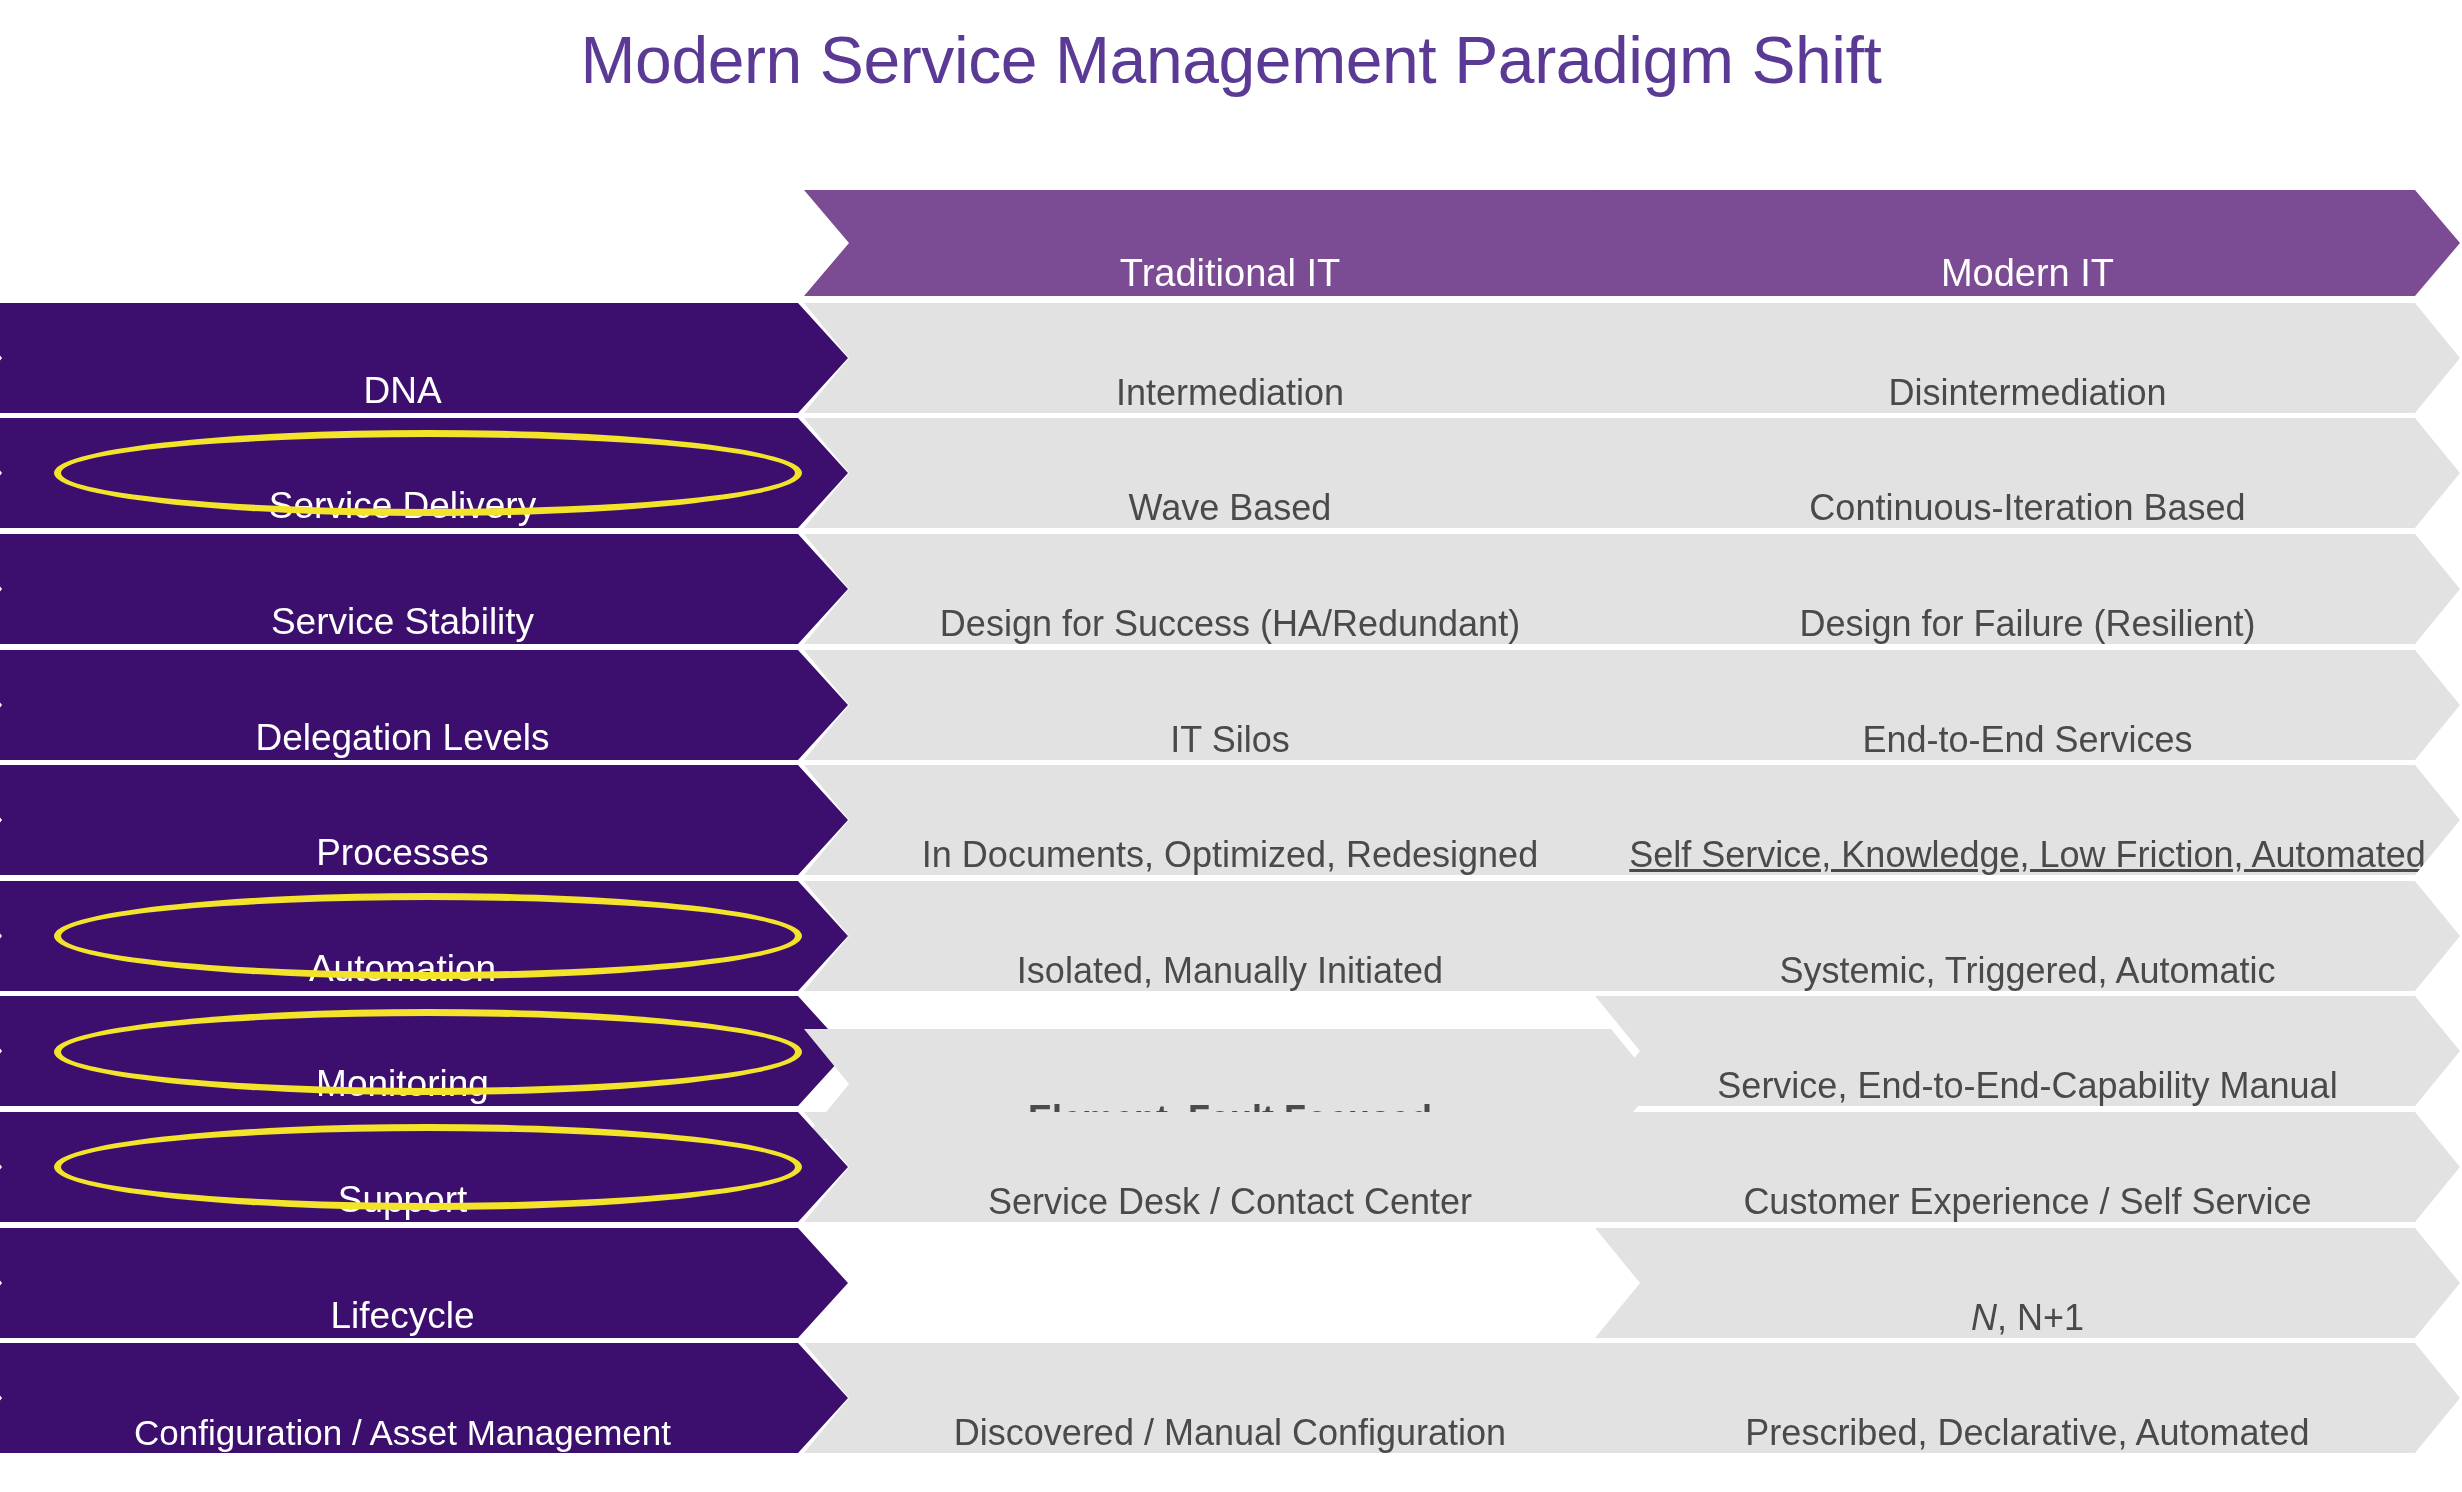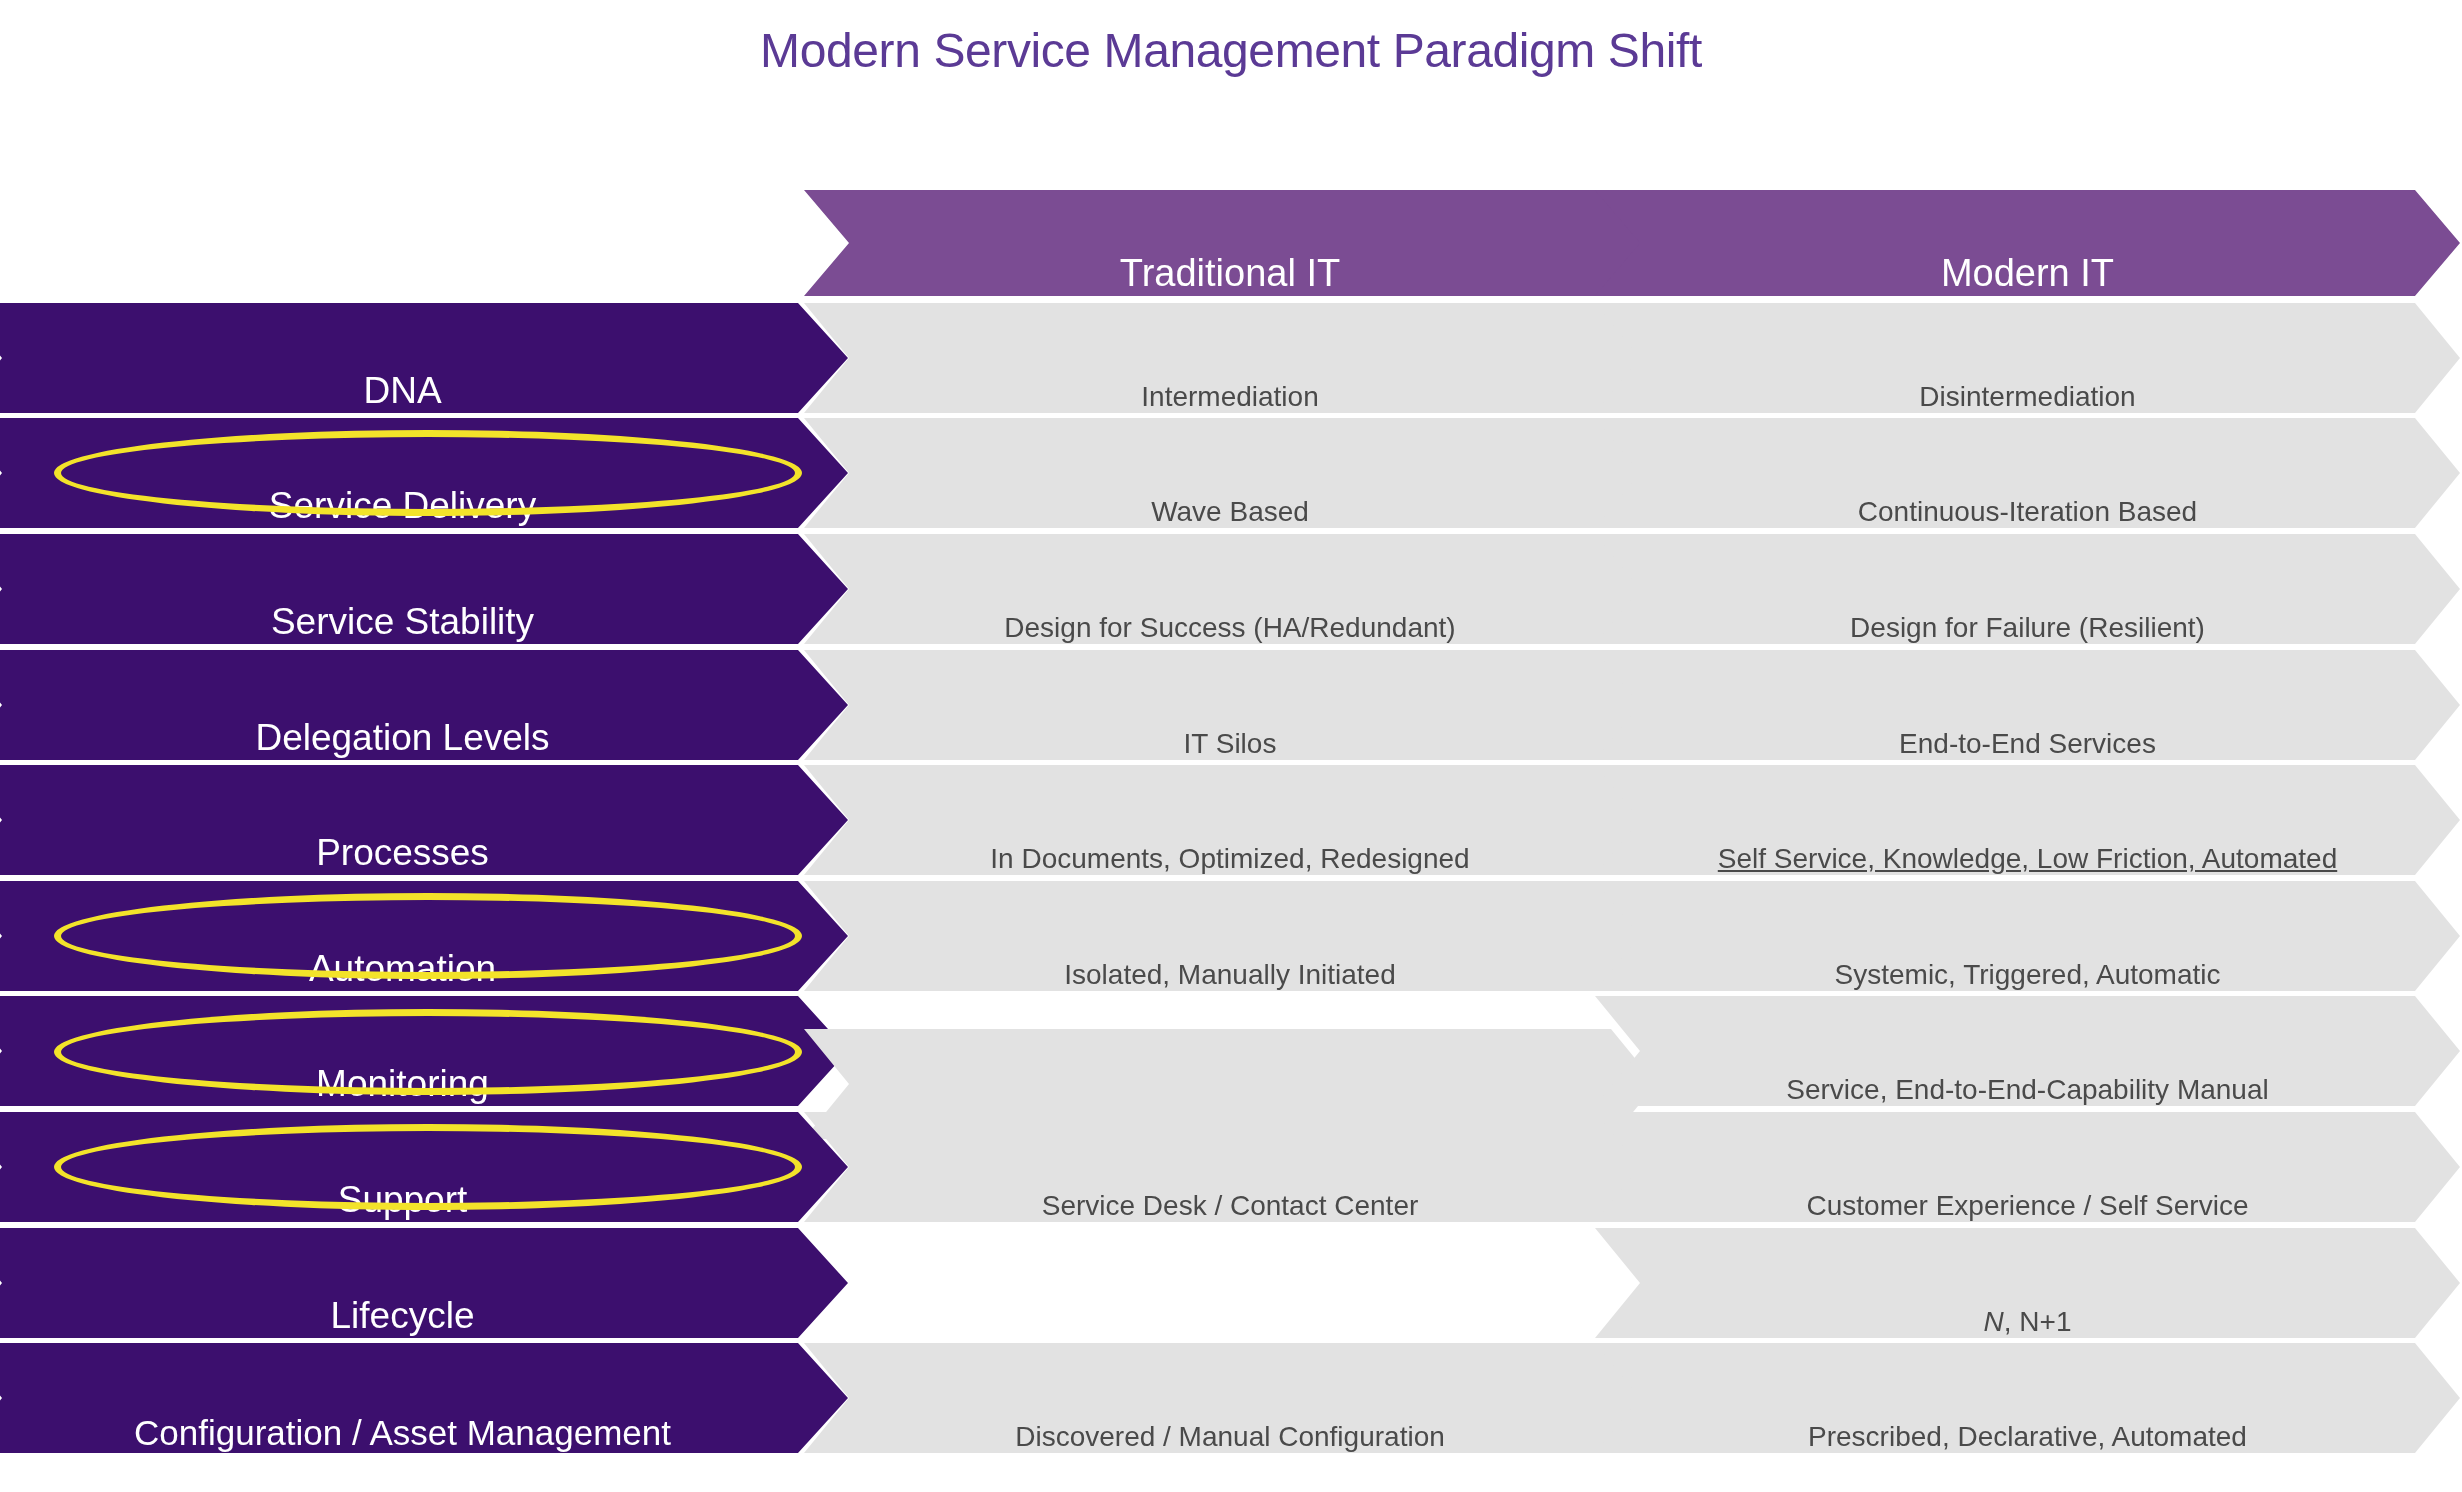--- a/index.html
+++ b/index.html
@@ -16,21 +16,21 @@
   }
 
   
   #page-title {
     position: absolute;
     top: 26px;
     left: 0;
     width: 2462px;
     text-align: center;
     color: #5B3A95;
-    font-size: 48px;
+    font-size: 66px;
     font-weight: 400;
     letter-spacing: -0.4px;
     line-height: 1.05;
     white-space: nowrap;
   }
 
   
   #diagram {
     position: absolute;
     top: 0;
@@ -81,21 +81,21 @@
     clip-path: polygon(0 0, calc(100% - 50px) 0, 100% 50%, calc(100% - 50px) 100%, 0 100%, 45px 50%);
   }
   .left-cell.small {
     font-size: 35px;
   }
 
   
   .gray-cell {
     background: #E2E2E2;
     color: #4A4A4A;
-    font-size: 28px;
+    font-size: 36px;
     font-weight: 400;
     clip-path: polygon(0 0, calc(100% - 45px) 0, 100% 50%, calc(100% - 45px) 100%, 0 100%, 45px 50%);
   }
 
   
   .ellipse {
     position: absolute;
     pointer-events: none;
     border: 7.8px solid #F3E32A;
     border-radius: 50%;

